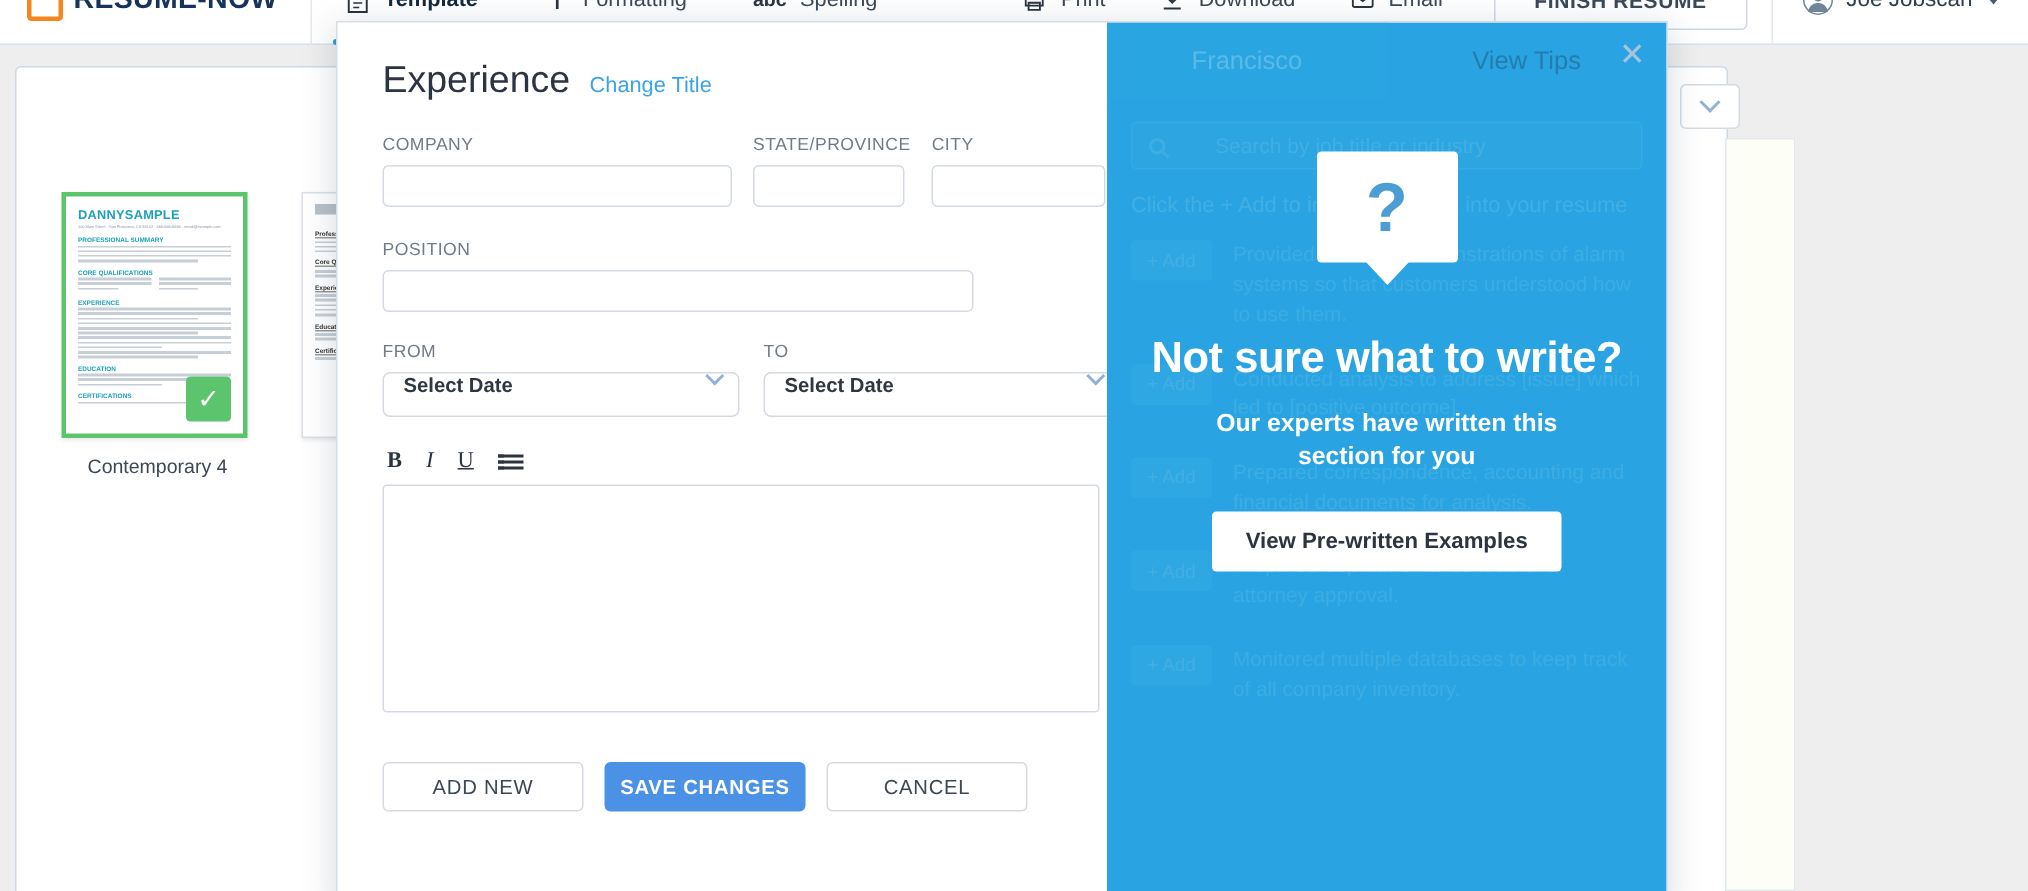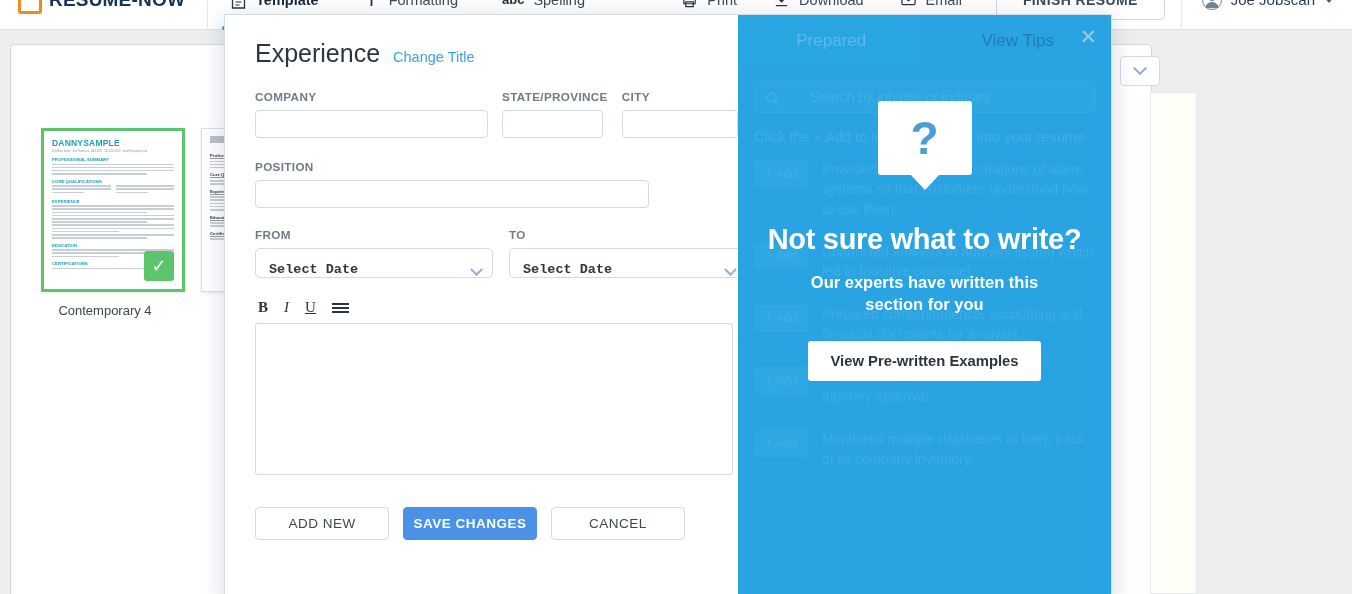--- a/index.html
+++ b/index.html
@@ -94,21 +94,21 @@
   .chooser-title {
     text-align: center; font-size: 25px; font-weight: bold; color: #2f3a46;
     padding-top: 30px; letter-spacing: -.2px;
   }
   .tpl-grid {
     display: flex; flex-wrap: wrap; gap: 30px 32px;
     padding: 24px 28px 0 30px;
   }
   .tpl-cell { width: 128px; }
   .tpl-thumb {
-    width: 144px; height: 164px; background: #ffffff;
+    width: 124px; height: 164px; background: #ffffff;
     border: 1px solid #d9e0e8; position: relative; overflow: hidden;
     box-shadow: 0 1px 3px rgba(0,0,0,.10);
   }
   .tpl-thumb.selected { border: 3px solid #5cc46c; }
   .tpl-check {
     position: absolute; right: 8px; bottom: 8px;
     width: 30px; height: 30px; border-radius: 3px; background: #5cc46c;
     display: flex; align-items: center; justify-content: center;
     color: #fff; font-size: 18px; line-height: 1;
   }
@@ -171,37 +171,37 @@
 
   .m-desc {
     padding-left: 15px; margin-top: 24px;
     font-size: 14.2px; line-height: 1.32; color: #39424d; max-width: 412px;
   }
 
   .f-row { display: flex; gap: 14px; padding-left: 15px; margin-top: 22px; }
   .f-group { display: flex; flex-direction: column; }
   .f-label {
     font-size: 11.7px; letter-spacing: .35px; color: #707b87;
-    margin-bottom: 7px; text-transform: uppercase; font-weight: bold;
+    margin-bottom: 7px; text-transform: uppercase;
   }
   .f-input {
     height: 28px; border: 1px solid #d3dae1; border-radius: 4px;
     background: #fff; font-size: 13px; padding: 0 8px; color: #2b3440;
     font-family: "Liberation Sans", sans-serif;
   }
   .w-company { width: 233px; }
   .w-city { width: 116px; }
   .w-state { width: 101px; }
   .w-position { width: 394px; }
 
   .sel-row { display: flex; gap: 16px; padding-left: 15px; margin-top: 20px; }
   .f-select {
     width: 238px; height: 30px; border: 1px solid #d3dae1; border-radius: 5px;
-    background: #fff; display: flex; align-items: flex-end; justify-content: space-between;
-    padding: 0 11px 0 13px; cursor: pointer; font-family: Liberation Mono, monospace;
+    background: #fff; display: flex; align-items: flex-start; justify-content: space-between;
+    padding: 0 11px 0 13px; cursor: pointer;
   }
   .f-select span { font-size: 13.5px; font-weight: bold; color: #2e3742; }
   .sel-chev {
     width: 9px; height: 9px; border-right: 2px solid #8fb2d6;
     border-bottom: 2px solid #8fb2d6; transform: rotate(45deg) translate(-2px,-2px);
   }
 
   .editor-wrap { padding-left: 15px; margin-top: 22px; }
   .editor-toolbar {
     display: flex; align-items: center; gap: 16px; padding: 0 3px 8px;
@@ -619,21 +619,21 @@
         <div class="btn ghost">ADD NEW</div>
         <div class="btn primary">SAVE CHANGES</div>
         <div class="btn ghost">CANCEL</div>
       </div>
 
     </div>
 
     <div class="modal-right">
 
       <div class="ex-tabs">
-        <div class="ex-tab active">Prepared</div>
+        <div class="ex-tab active">Francisco</div>
         <div class="ex-tab">View Tips</div>
       </div>
 
       <div class="ex-search-wrap">
         <div class="ex-search">
           <span class="mag"></span>
           <span class="ex-search-ph">Search by job title or industry</span>
         </div>
       </div>
 

